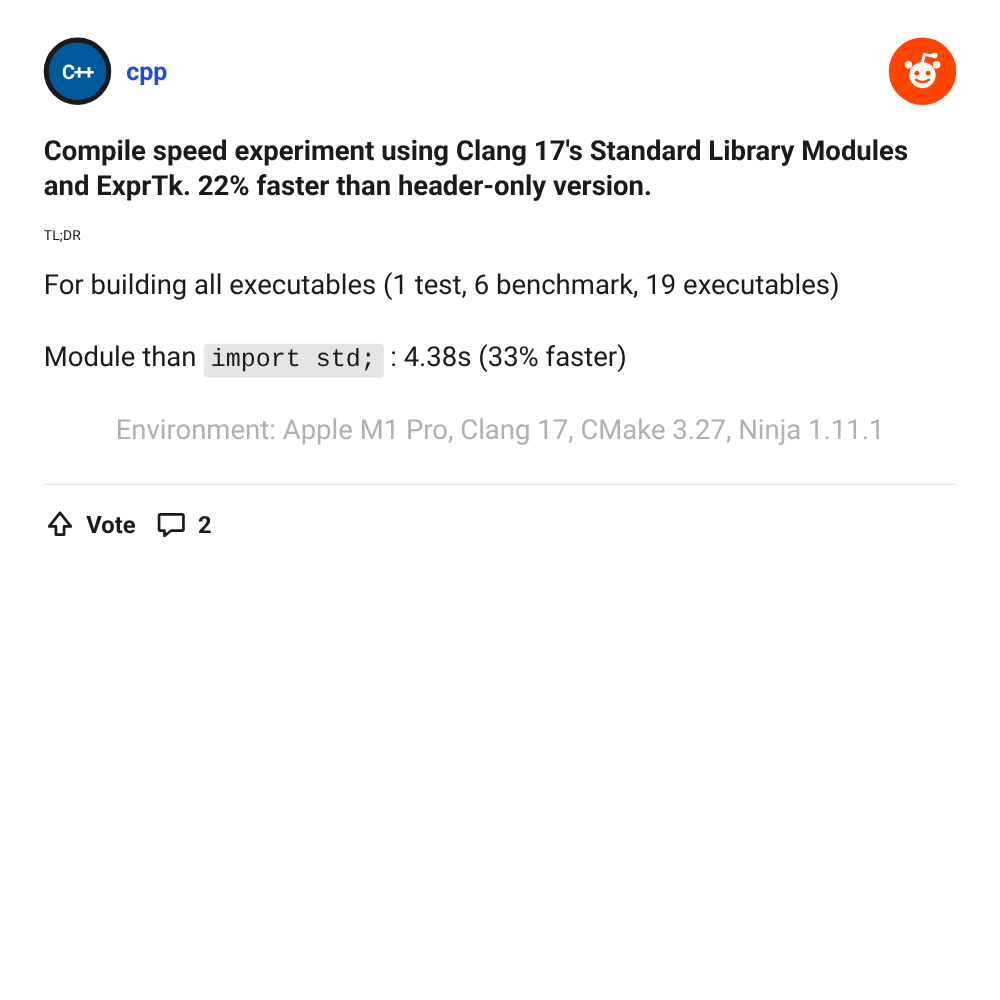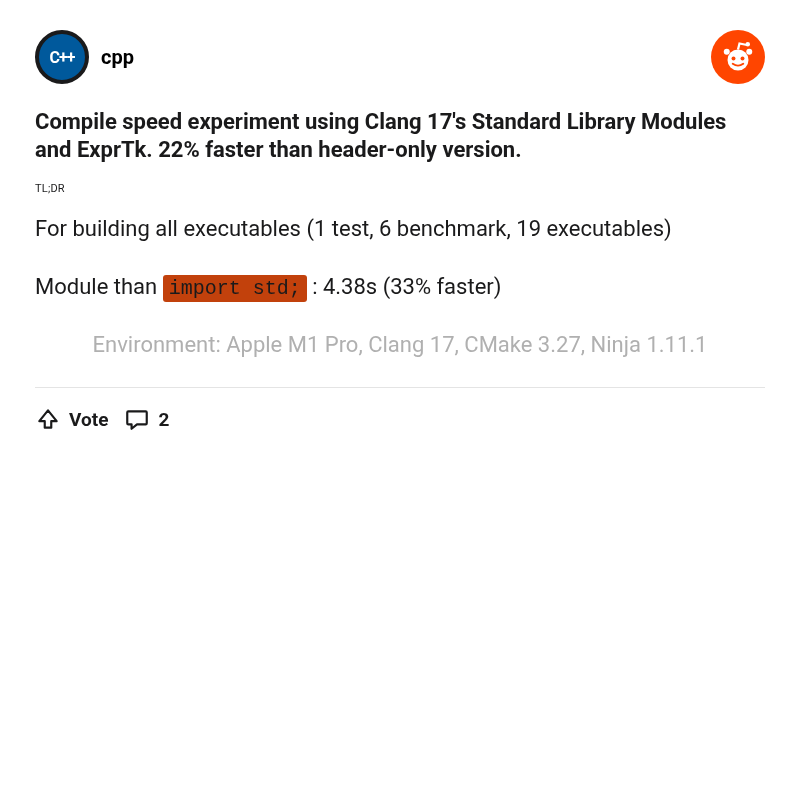--- a/index.html
+++ b/index.html
@@ -35,21 +35,21 @@
     }
     .subreddit-icon-inner {
       color: #ffffff;
       font-weight: bold;
       font-size: 16px;
       letter-spacing: -1px;
     }
     .subreddit-name {
       font-size: 20px;
       font-weight: 700;
-      color: #000000;
+      color: #1d4ed8;
     }
     .reddit-logo {
       width: 54px;
       height: 54px;
       border-radius: 50%;
       background: #ff4500;
       display: flex;
       align-items: center;
       justify-content: center;
     }
@@ -77,21 +77,21 @@
     }
     .post-body p {
       margin-bottom: 26px;
     }
     .post-body p.faded {
       color: #b0b0b0;
       text-align: center;
     }
     code.inline-code {
       font-family: "SFMono-Regular", Consolas, "Liberation Mono", Menlo, monospace;
-      background: #c2410c;
+      background: #e5e5e5;
       color: #1a1a1b;
       padding: 2px 6px;
       border-radius: 3px;
       font-size: 20px;
     }
     .divider {
       border: none;
       border-top: 1px solid #e4e4e4;
       margin: 10px 0 18px 0;
     }

